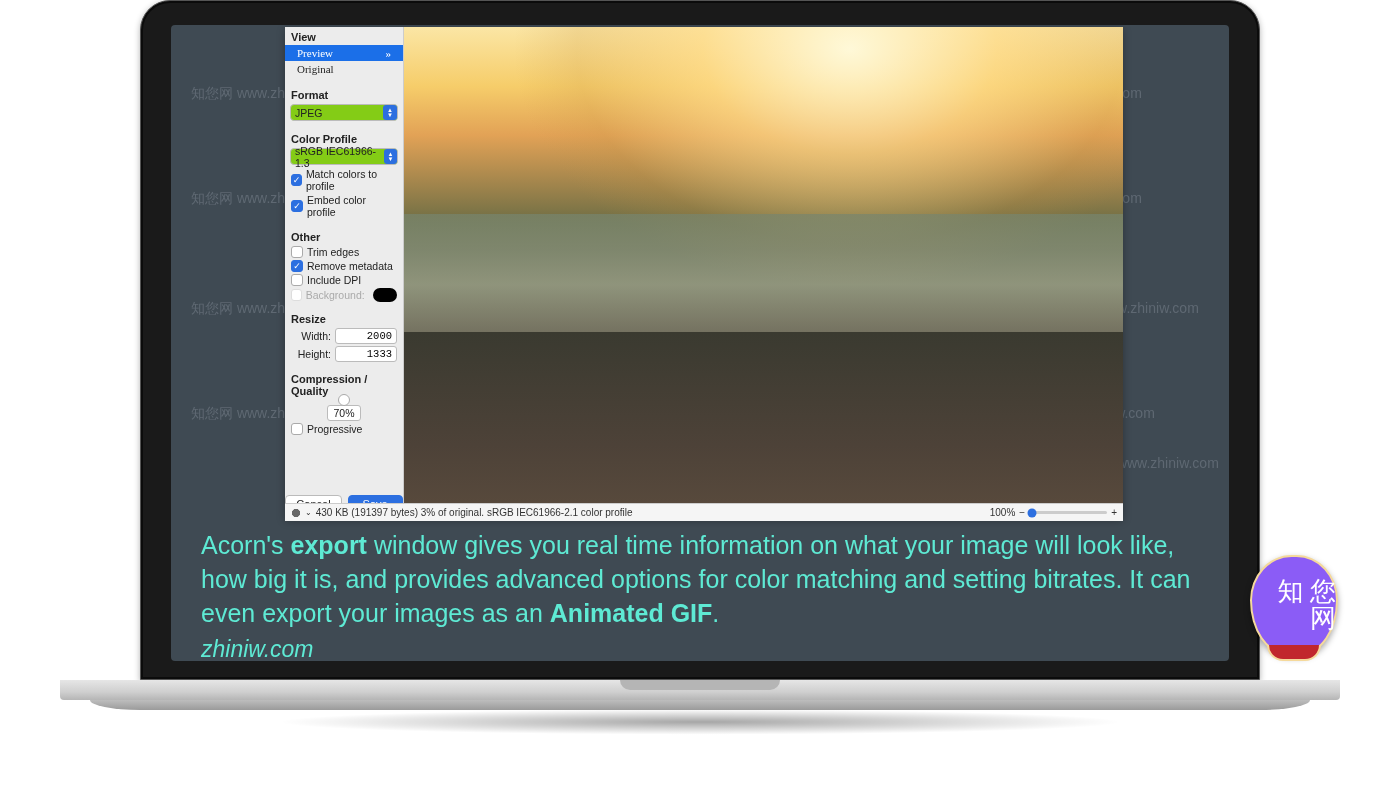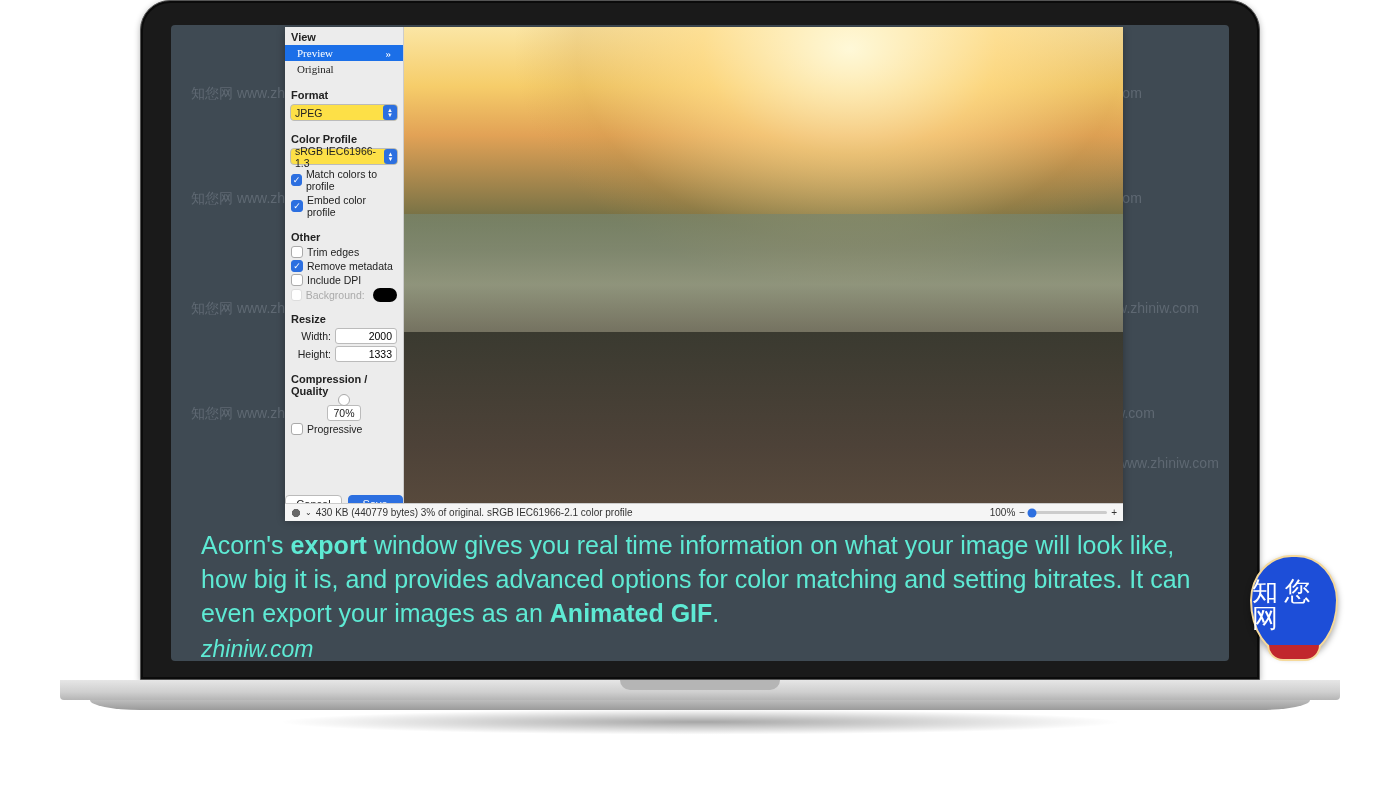--- a/index.html
+++ b/index.html
@@ -69,21 +69,21 @@
   background: #1b6fe8;
   color: #fff;
   display: flex;
   justify-content: space-between;
   align-items: center;
 }
 .select-wrap {
   display: flex;
   align-items: center;
   margin: 1px 5px 2px 5px;
-  background: #fde047;
+  background: #84cc16;
   border: 1px solid #bbb;
   border-radius: 4px;
   height: 17px;
   padding: 0 0 0 4px;
   font-size: 10.5px;
   justify-content: space-between;
 }
 .select-arrows {
   background: #2c6fe0;
   width: 14px;
@@ -135,20 +135,21 @@
   font-size: 10.5px;
 }
 .field-row input {
   width: 62px;
   height: 16px;
   text-align: right;
   padding-right: 4px;
   border: 1px solid #bbb;
   border-radius: 3px;
   font-size: 10.5px;
+  font-family: Liberation Mono, monospace;
 }
 .slider-row {
   display: flex;
   align-items: center;
   gap: 5px;
   padding: 1px 6px;
   flex-direction: column;
 }
 .slider {
   flex: 1;
@@ -314,30 +315,30 @@
 }
 .badge {
   position: absolute;
   right: 60px;
   top: 555px;
   width: 90px;
   height: 110px;
 }
 .badge-shape {
   width: 88px; height: 100px;
-  background: #1d4ed8;
+  background: #8b5cf6;
   border-radius: 50% 50% 45% 45% / 48% 48% 58% 58%;
   display: flex;
   align-items: center;
   justify-content: center;
   color: #fff;
   font-family: "STKaiti","KaiTi",serif;
   font-size: 26px;
   line-height: 1.05;
-  text-align: left;
+  text-align: right;
   box-shadow: 0 3px 6px rgba(0,0,0,0.35);
   border: 2px solid #f5d99b;
   position: relative;
 }
 .badge-shape::after{
   content:"";
   position:absolute;
   left:50%; bottom:-8px;
   transform:translateX(-50%);
   width:50px; height:14px;
@@ -452,21 +453,21 @@
             <div class="btn primary">Save</div>
           </div>
         </div>
         <div class="preview"></div>
       </div>
 
       <div class="statusbar">
         <div class="status-left">
           <span class="acorn-icon"></span>
           <span class="chev">⌄</span>
-          <span>430 KB (440779 bytes) 3% of original. sRGB IEC61966-2.1 color profile</span>
+          <span>430 KB (191397 bytes) 3% of original. sRGB IEC61966-2.1 color profile</span>
         </div>
         <div class="status-right">
           <span>100%</span>
           <span>−</span>
           <div class="zoom-track">
             <div class="zoom-thumb"></div>
           </div>
           <span>+</span>
         </div>
       </div>

